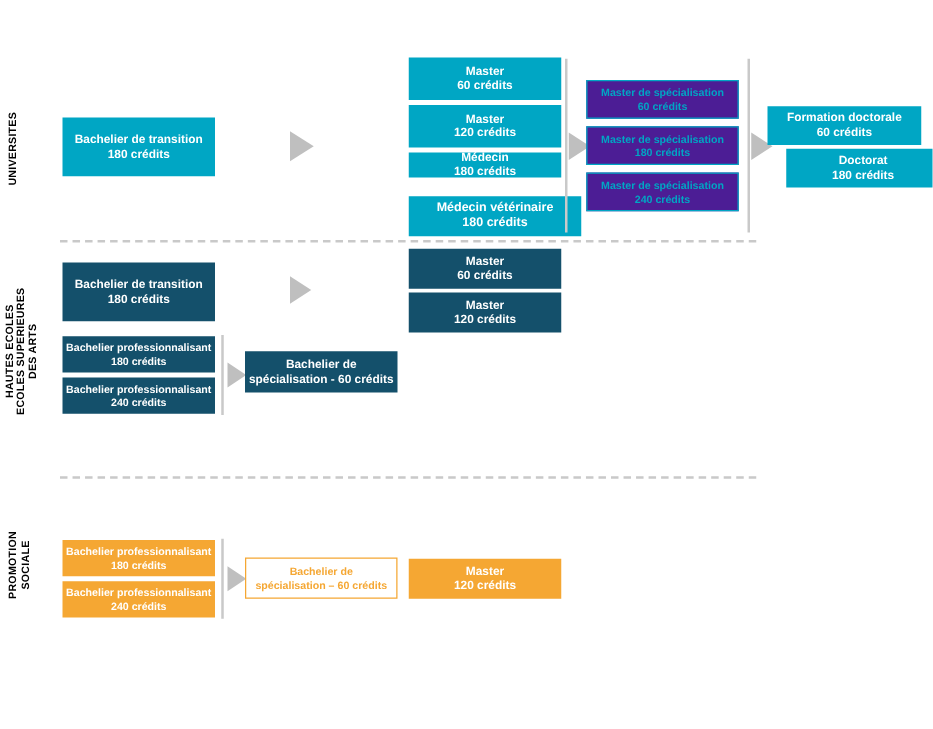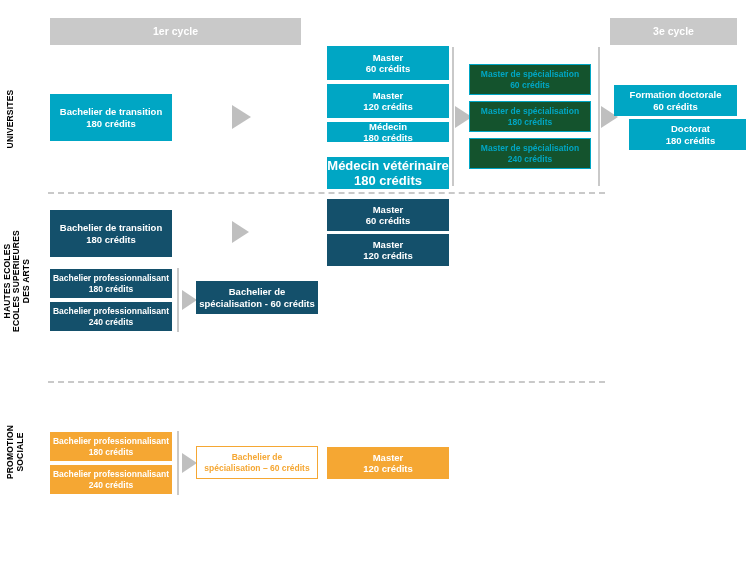--- a/index.html
+++ b/index.html
@@ -30,21 +30,21 @@
 
   .hdr {
     background: #c9c9c9;
     color: #ffffff;
     font-size: 10.5px;
     font-weight: bold;
   }
 
   .cyan { background: #00a6c4; }
   .cyan-outline {
-    background: #14532d;
+    background: #4c1d95;
     border: 1.4px solid #00a6c4;
     color: #00a6c4;
   }
   .navy { background: #14506b; }
   .orange { background: #f5a733; }
   .orange-outline {
     background: #ffffff;
     border: 1.4px solid #f5a733;
     color: #f5a733;
   }
@@ -85,24 +85,22 @@
     position: absolute;
     height: 0;
     border-top: 2px dashed #c9c9c9;
   }
 </style>
 </head>
 <body>
 
 <div id="stage">
 
-  <div class="node hdr" style="left:50px; top:18px; width:251px; height:27px;">1er cycle</div>
 
 
-  <div class="node hdr" style="left:610px; top:18px; width:127px; height:27px;">3e cycle</div>
 
   <div class="sidelabel" style="left:-39px; top:112px; width:100px; height:14px; transform:rotate(-90deg);">UNIVERSITES</div>
 
   <div class="sidelabel" style="left:-48px; top:264px; width:130px; height:34px; transform:rotate(-90deg);">HAUTES ECOLES
 ECOLES SUPERIEURES
 DES ARTS</div>
 
   <div class="sidelabel" style="left:-32px; top:440px; width:96px; height:24px; transform:rotate(-90deg);">PROMOTION
 SOCIALE</div>
 
@@ -113,21 +111,21 @@
 
   <div class="node cyan" style="left:327px; top:46px; width:122px; height:34px; font-size:9.5px;">Master
 60 crédits</div>
 
   <div class="node cyan" style="left:327px; top:84px; width:122px; height:34px; font-size:9.5px;">Master
 120 crédits</div>
 
   <div class="node cyan" style="left:327px; top:122px; width:122px; height:20px; font-size:9.5px;">Médecin
 180 crédits</div>
 
-  <div class="node cyan" style="left:327px; top:157px; width:122px; height:32px; font-size:13px;">Médecin vétérinaire
+  <div class="node cyan" style="left:327px; top:157px; width:138px; height:32px; font-size:10px;">Médecin vétérinaire
 180 crédits</div>
 
   <div class="vline" style="left:452px; top:47px; height:139px;"></div>
 
   <div class="arrow" style="left:455px; top:106px; border-width:11px 0 11px 17px;"></div>
 
   <div class="node cyan-outline" style="left:469px; top:64px; width:122px; height:31px; font-size:8.5px;">Master de spécialisation
 60 crédits</div>
 
   <div class="node cyan-outline" style="left:469px; top:101px; width:122px; height:31px; font-size:8.5px;">Master de spécialisation

